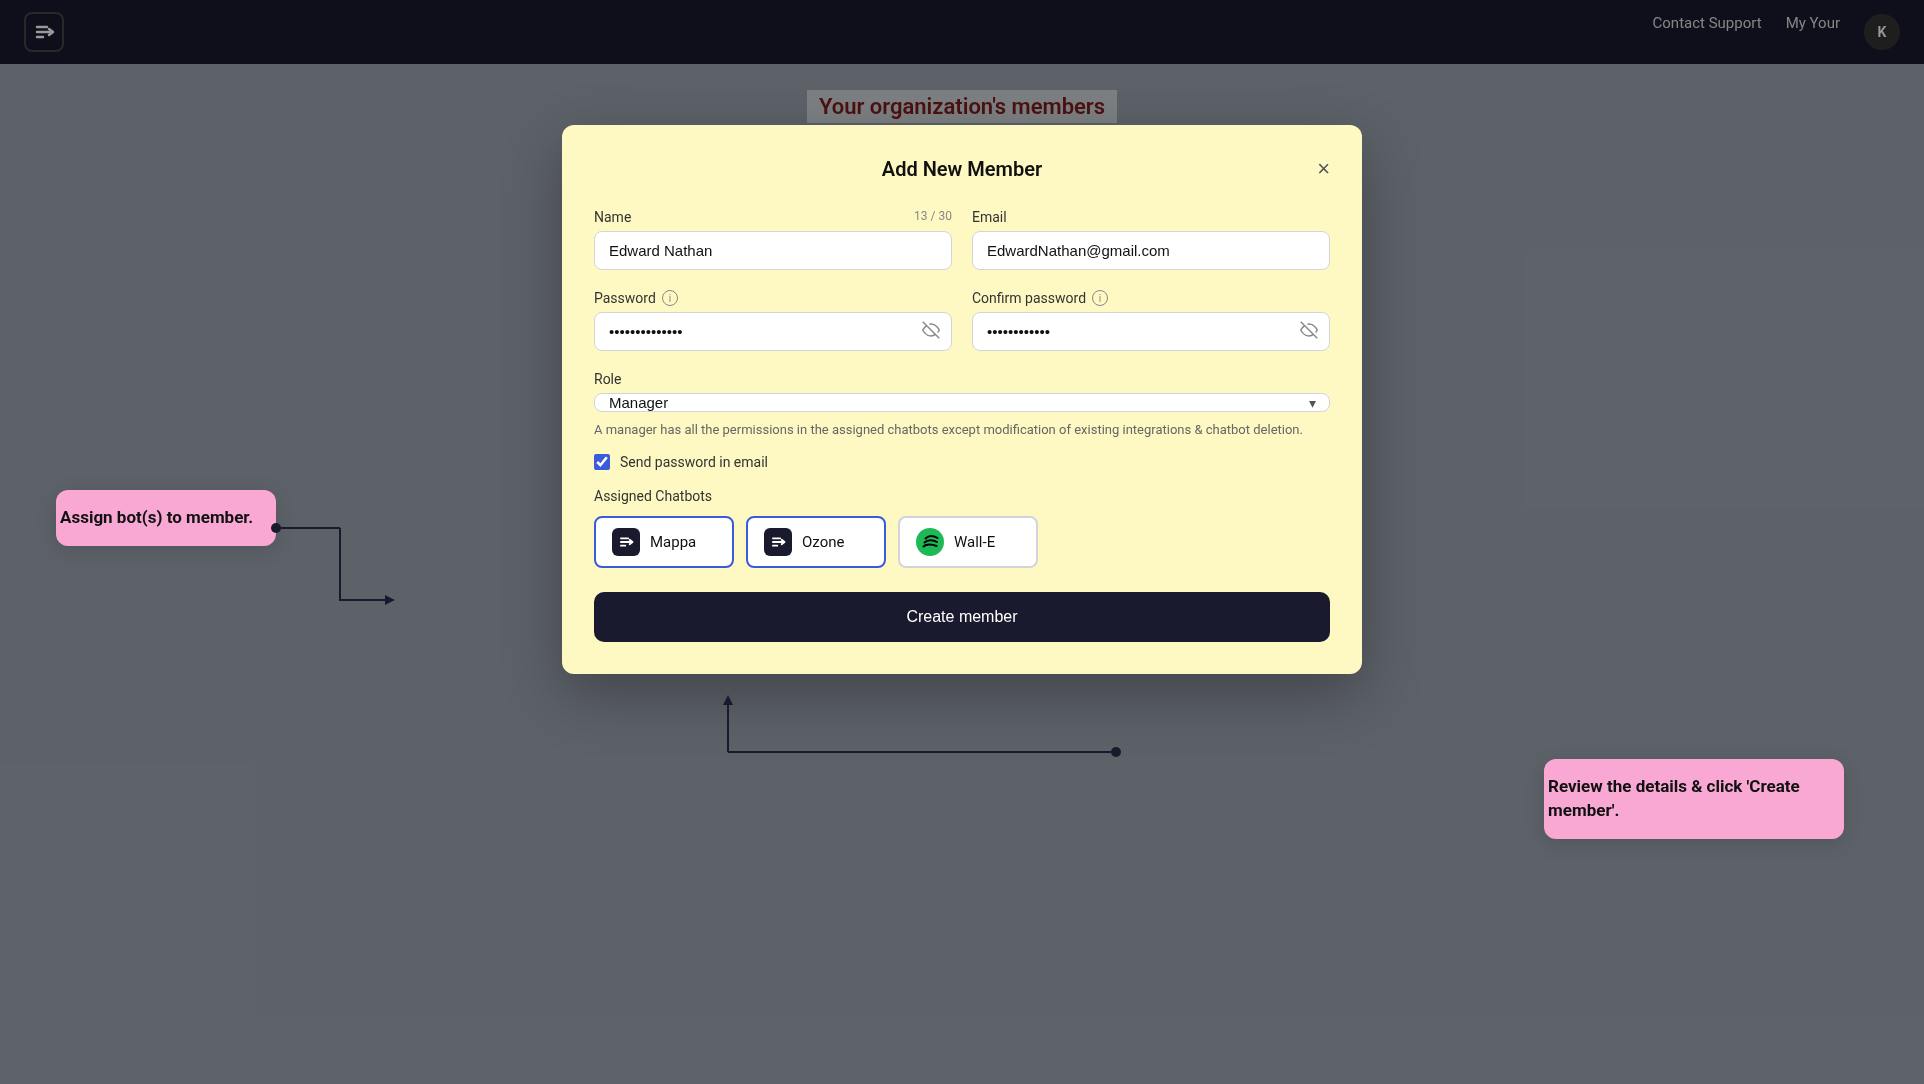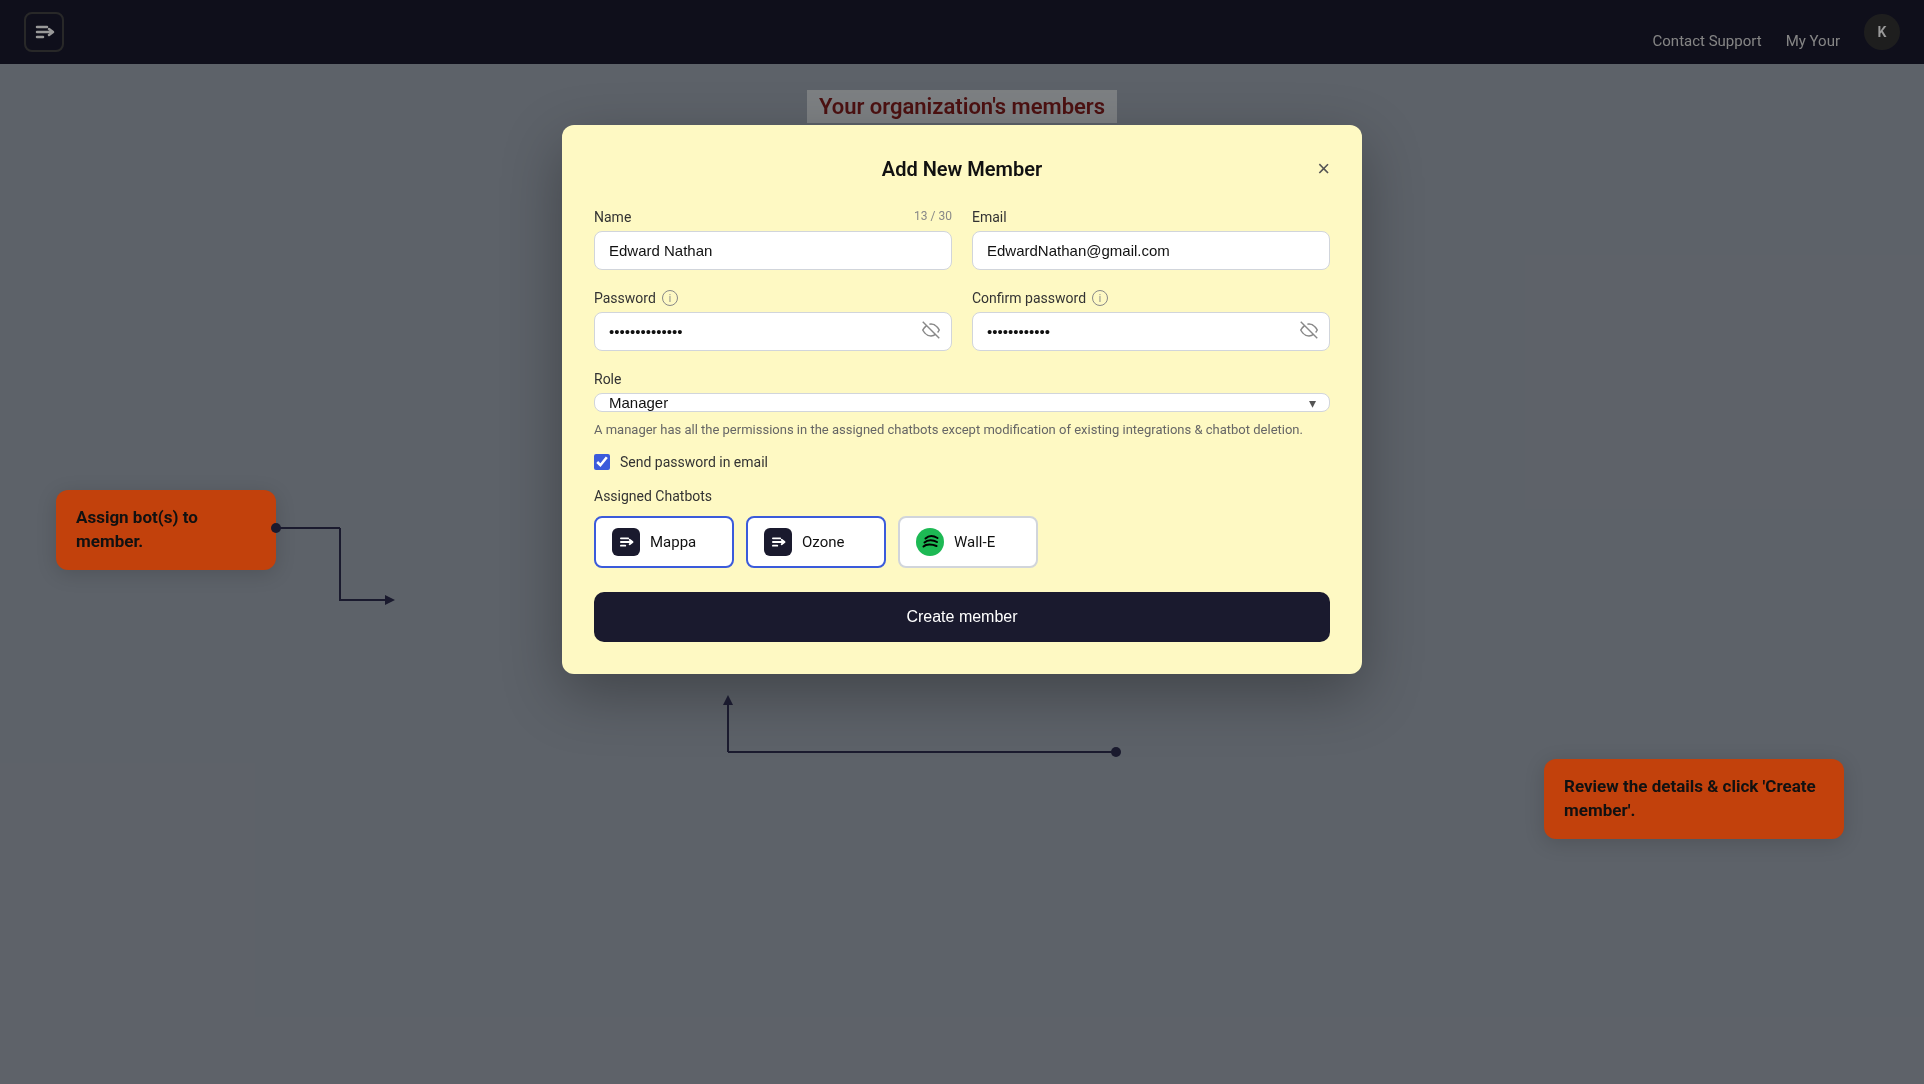--- a/index.html
+++ b/index.html
@@ -34,21 +34,21 @@
       width: 40px; height: 40px;
       background: #1a1a2e;
       border: 2px solid #444;
       border-radius: 8px;
       display: flex; align-items: center; justify-content: center;
       color: white;
       font-size: 20px;
     }
 
     .top-bar-right {
-      display: flex; align-items: flex-end; gap: 24px;
+      display: flex; align-items: flex-start; gap: 24px;
       color: #ccc;
       font-size: 15px;
     }
 
     .avatar-circle {
       width: 36px; height: 36px;
       border-radius: 50%;
       background: #333;
       display: flex; align-items: center; justify-content: center;
       color: white;
@@ -291,23 +291,23 @@
       border: none;
       border-radius: 10px;
       font-size: 16px;
       font-weight: 500;
       cursor: pointer;
     }
 
     
     .tooltip-box {
       position: absolute;
-      background: #c2410c;
+      background: #f9a8d4;
       border-radius: 12px;
-      padding: 16px 20px;
+      padding: 16px 4px;
       box-shadow: 0 4px 20px rgba(0,0,0,0.15);
       font-size: 17px;
       font-weight: 700;
       color: #111;
       line-height: 1.4;
       z-index: 100;
     }
 
     .tooltip-box.left {
       left: 56px;

